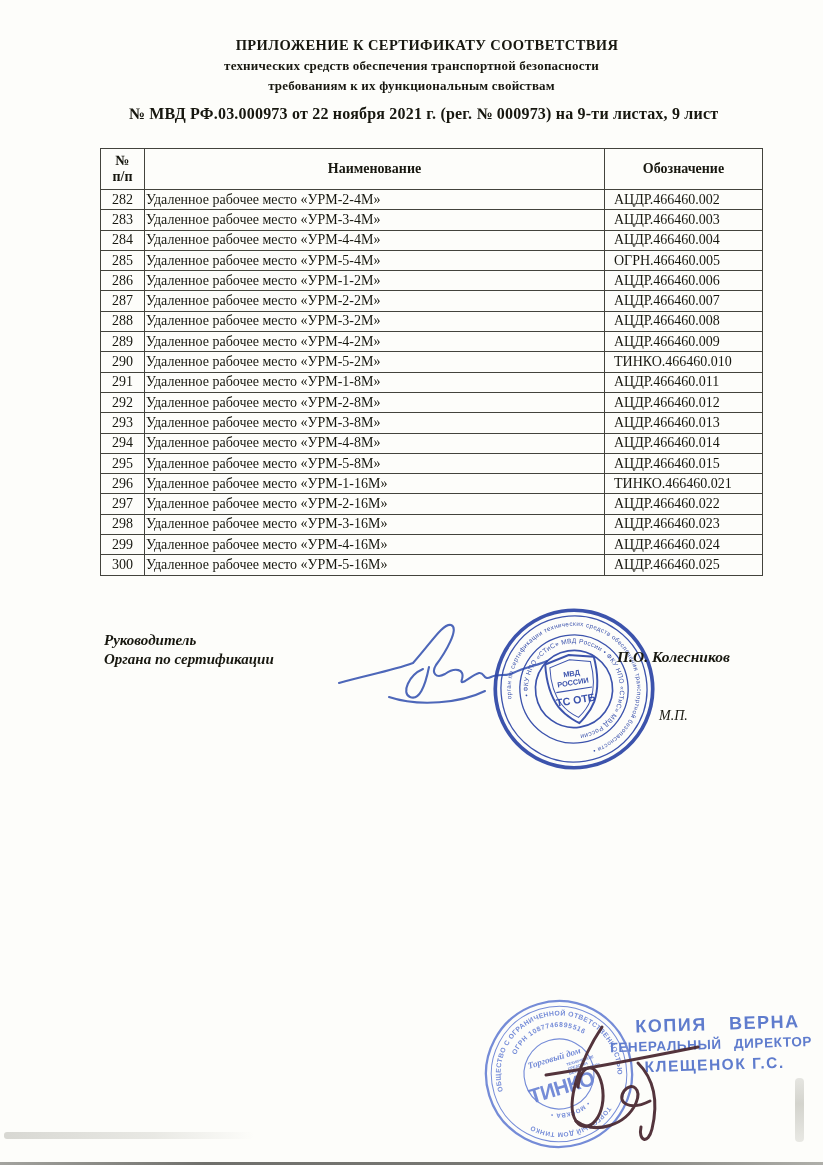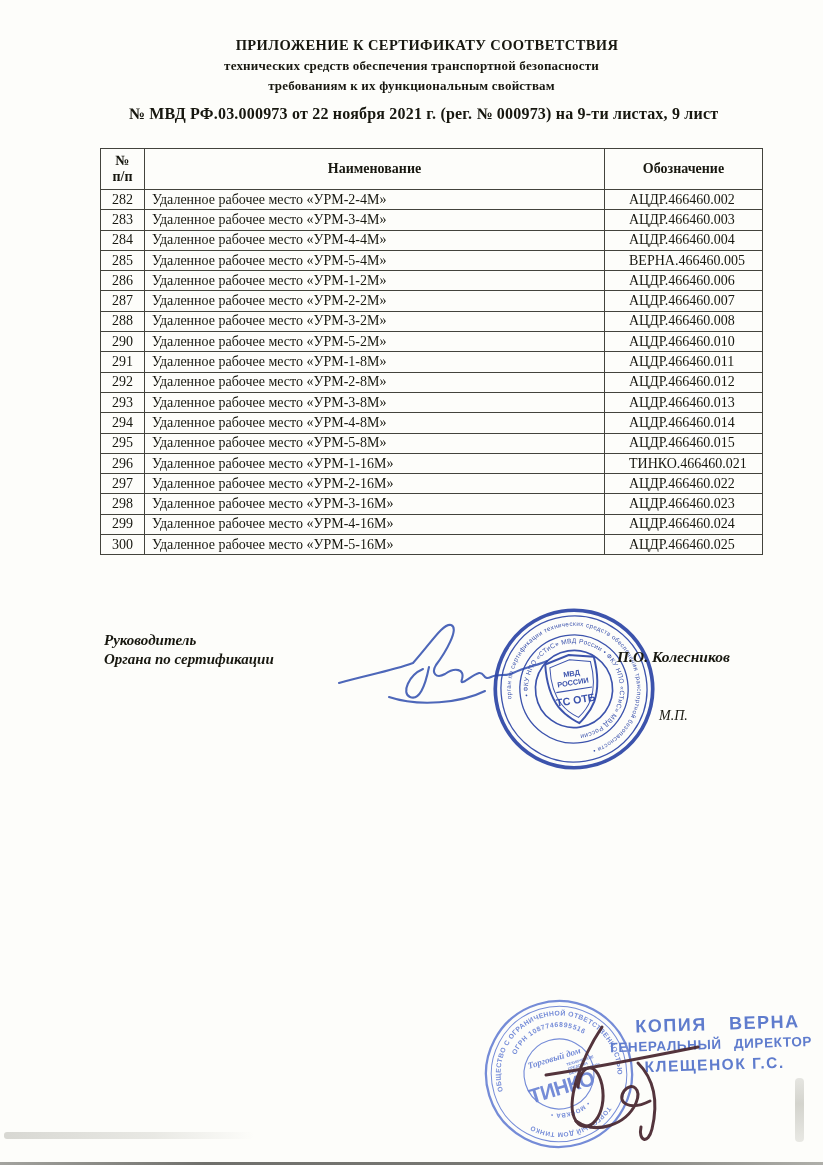--- a/index.html
+++ b/index.html
@@ -26,22 +26,22 @@
   }
   .items th, .items td { border:1.6px solid #43433c; overflow:hidden; white-space:nowrap; }
   .items thead th { height:38px; font-size:14px; font-weight:bold; text-align:center; vertical-align:middle; }
   .items th.h-num { white-space:pre-line; line-height:1.15; }
   .items tbody tr { height:20.3px; }
   .items td { font-size:14px; vertical-align:middle;margin-left:21px; }
   .col-num { width:44px; }
   .col-name { width:460px; }
   .col-des { width:158px; }
   td.c-num { text-align:center; }
-  td.c-name { padding-left:7px; }
-  td.c-des { padding-left:24px; }
+  td.c-name { padding-left:1px; }
+  td.c-des { padding-left:9px; }
 
   
   .sig-role {
     position:absolute; left:104px; top:631px;
     font-size:15px; font-weight:bold; font-style:italic; line-height:1.28;
   }
   .signer-name {
     position:absolute; left:617px; top:648px;
     font-size:15.5px; font-weight:bold; font-style:italic;
   }
@@ -118,46 +118,51 @@
 
     <tr>
       <td class="c-num">284</td>
       <td class="c-name">Удаленное рабочее место «УРМ-4-4М»</td>
       <td class="c-des">АЦДР.466460.004</td>
     </tr>
 
     <tr>
       <td class="c-num">285</td>
       <td class="c-name">Удаленное рабочее место «УРМ-5-4М»</td>
-      <td class="c-des">ВЕРНА.466460.005</td>
+      <td class="c-des">ОГРН.466460.005</td>
     </tr>
 
     <tr>
       <td class="c-num">286</td>
       <td class="c-name">Удаленное рабочее место «УРМ-1-2М»</td>
       <td class="c-des">АЦДР.466460.006</td>
     </tr>
 
     <tr>
       <td class="c-num">287</td>
       <td class="c-name">Удаленное рабочее место «УРМ-2-2М»</td>
       <td class="c-des">АЦДР.466460.007</td>
     </tr>
 
     <tr>
       <td class="c-num">288</td>
       <td class="c-name">Удаленное рабочее место «УРМ-3-2М»</td>
       <td class="c-des">АЦДР.466460.008</td>
     </tr>
 
+    <tr>
+      <td class="c-num">289</td>
+      <td class="c-name">Удаленное рабочее место «УРМ-4-2М»</td>
+      <td class="c-des">АЦДР.466460.009</td>
+    </tr>
 
     <tr>
       <td class="c-num">290</td>
       <td class="c-name">Удаленное рабочее место «УРМ-5-2М»</td>
-      <td class="c-des">АЦДР.466460.010</td>
+      <td class="c-des">ТИНКО.466460.010</td>
     </tr>
 
     <tr>
       <td class="c-num">291</td>
       <td class="c-name">Удаленное рабочее место «УРМ-1-8М»</td>
       <td class="c-des">АЦДР.466460.011</td>
     </tr>
 
     <tr>
       <td class="c-num">292</td>

